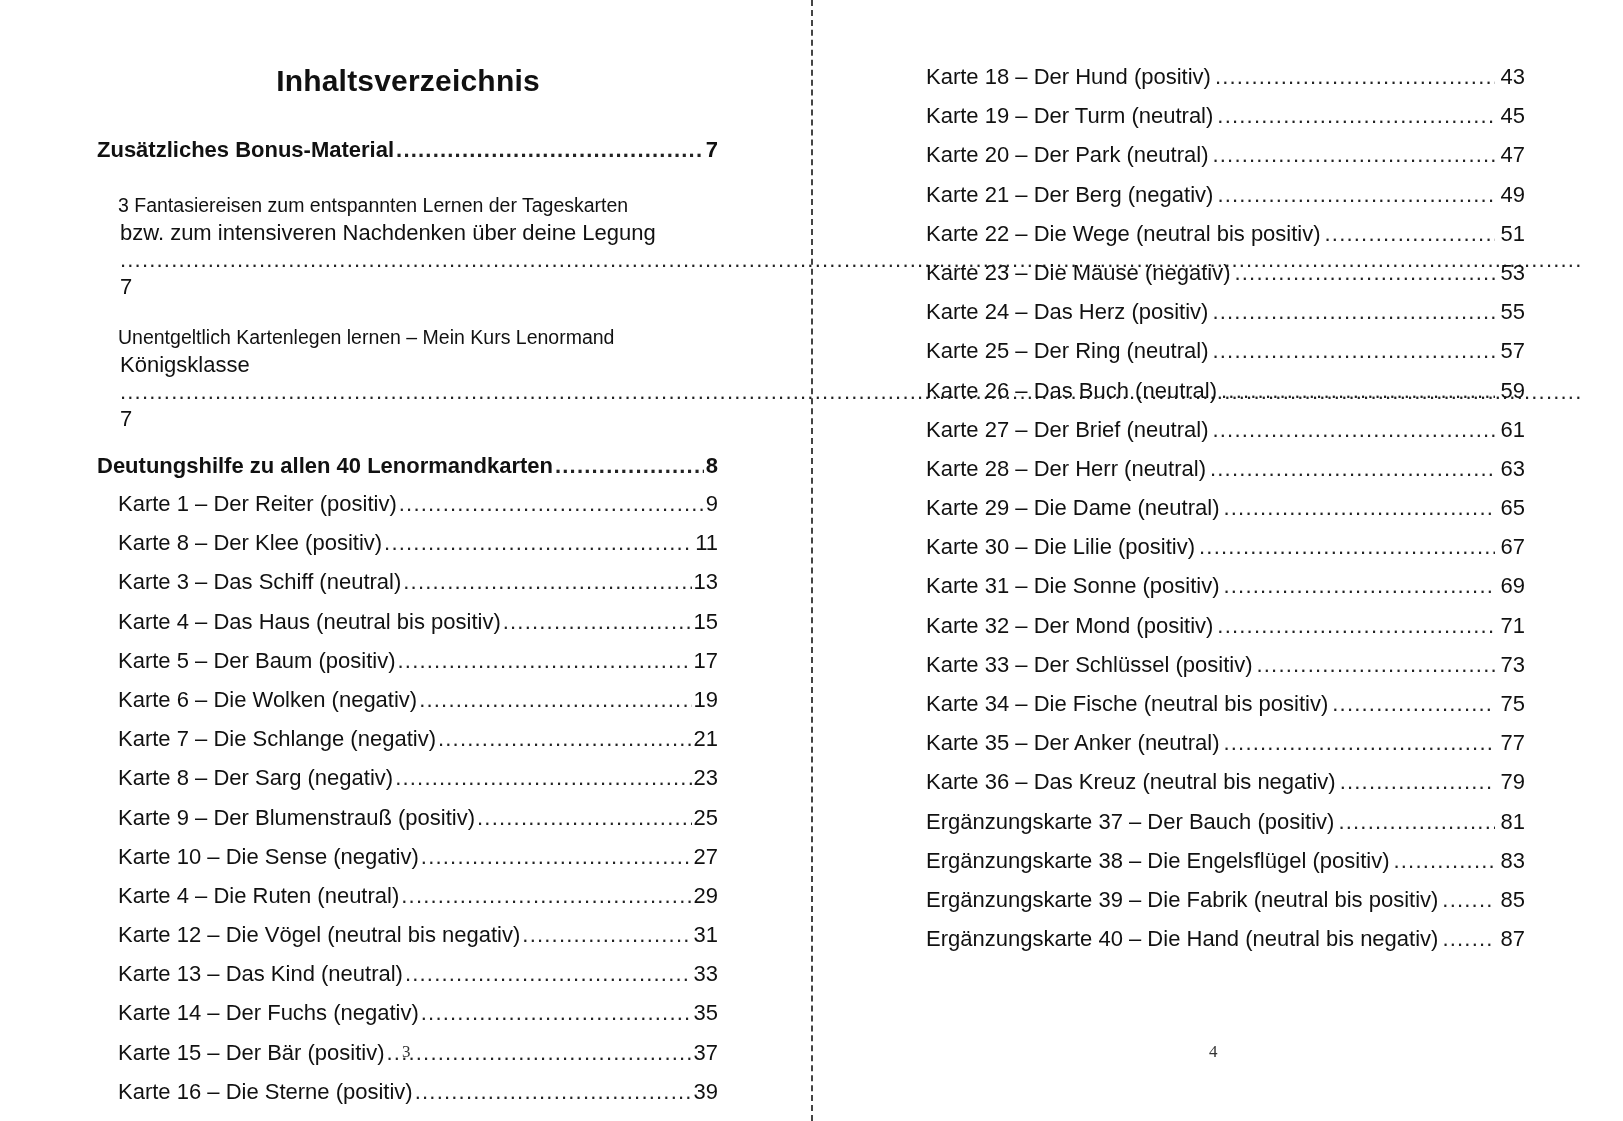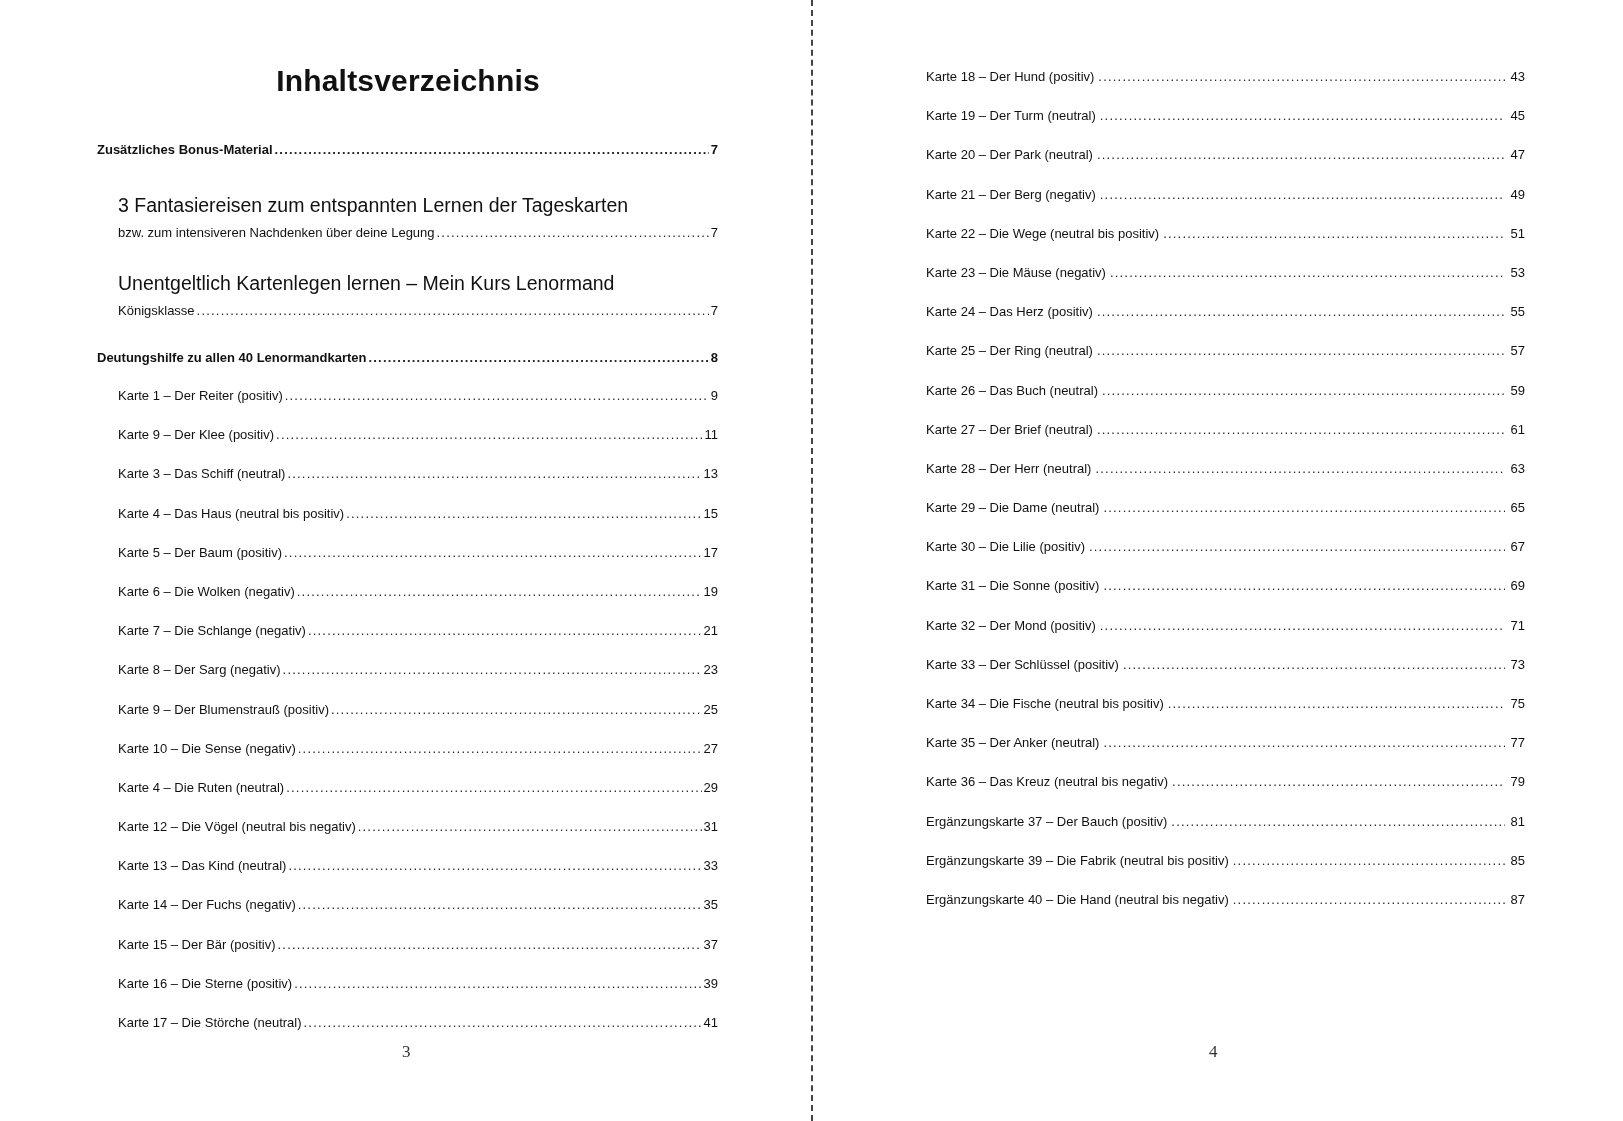--- a/index.html
+++ b/index.html
@@ -44,21 +44,21 @@
     .toc-block {
       position: absolute;
     }
     .left-block { left: 97px; width: 621px; top: 130px; }
     .right-block { left: 113px; width: 599px; top: 60px; }
 
     .toc-row {
       position: relative;
       display: flex;
       align-items: baseline;
-      font-size: 13px;
+      font-size: 22px;
       line-height: 27px;
       white-space: nowrap;
     }
     .toc-row .label { flex: 0 0 auto; }
     .toc-row .leader {
       flex: 1 1 auto;
       overflow: hidden;
       margin: 0 2px;
       letter-spacing: 1.2px;
       color: #222;
@@ -78,21 +78,21 @@
     .toc-sub {
       padding-left: 21px;
     }
     .toc-sub-multi {
       padding-left: 21px;
       margin-top: 24px;
       font-size: 19.5px;
       line-height: 27px;
     }
     .toc-sub-multi .first-line { display: block; white-space: nowrap; }
-    .toc-sub-multi .toc-row { padding-left: 0; }
+    .toc-sub-multi .toc-row { padding-left: 0; flex-direction: column; }
 
     .left-card-row { height: 39.2px; padding-top: 6px; }
     .right-card-row { height: 39.2px; padding-top: 3px; }
     .right-block .toc-row .leader { margin-left: 4px; margin-right: 6px; }
 
     .page-number {
       position: absolute;
       top: 1042px;
       font-family: "Liberation Serif", serif;
       font-size: 17px;
@@ -141,21 +141,21 @@
       <span class="page-num">8</span>
     </div>
 
     <div>
       <div class="toc-row toc-sub left-card-row">
           <span class="label">Karte 1 – Der Reiter (positiv)</span>
           <span class="leader"></span>
           <span class="page-num">9</span>
         </div>
       <div class="toc-row toc-sub left-card-row">
-          <span class="label">Karte 9 – Der Klee (positiv)</span>
+          <span class="label">Karte 8 – Der Klee (positiv)</span>
           <span class="leader"></span>
           <span class="page-num">11</span>
         </div>
       <div class="toc-row toc-sub left-card-row">
           <span class="label">Karte 3 – Das Schiff (neutral)</span>
           <span class="leader"></span>
           <span class="page-num">13</span>
         </div>
       <div class="toc-row toc-sub left-card-row">
           <span class="label">Karte 4 – Das Haus (neutral bis positiv)</span>
@@ -329,20 +329,25 @@
         <span class="label">Karte 36 – Das Kreuz (neutral bis negativ)</span>
         <span class="leader"></span>
         <span class="page-num">79</span>
       </div>
     <div class="toc-row right-card-row">
         <span class="label">Ergänzungskarte 37 – Der Bauch (positiv)</span>
         <span class="leader"></span>
         <span class="page-num">81</span>
       </div>
     <div class="toc-row right-card-row">
+        <span class="label">Ergänzungskarte 38 – Die Engelsflügel (positiv)</span>
+        <span class="leader"></span>
+        <span class="page-num">83</span>
+      </div>
+    <div class="toc-row right-card-row">
         <span class="label">Ergänzungskarte 39 – Die Fabrik (neutral bis positiv)</span>
         <span class="leader"></span>
         <span class="page-num">85</span>
       </div>
     <div class="toc-row right-card-row">
         <span class="label">Ergänzungskarte 40 – Die Hand (neutral bis negativ)</span>
         <span class="leader"></span>
         <span class="page-num">87</span>
       </div>
   </div>

